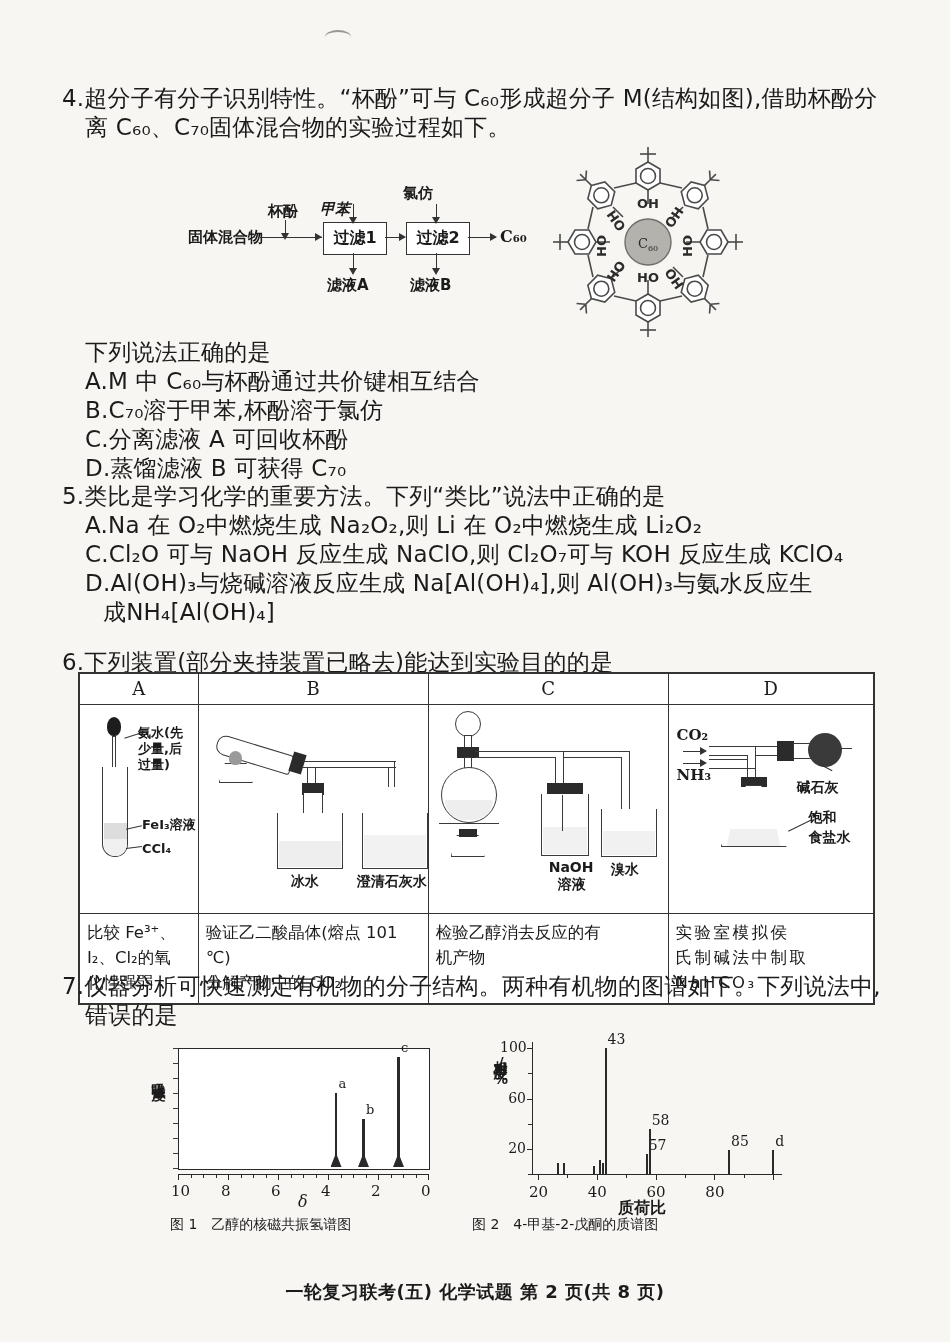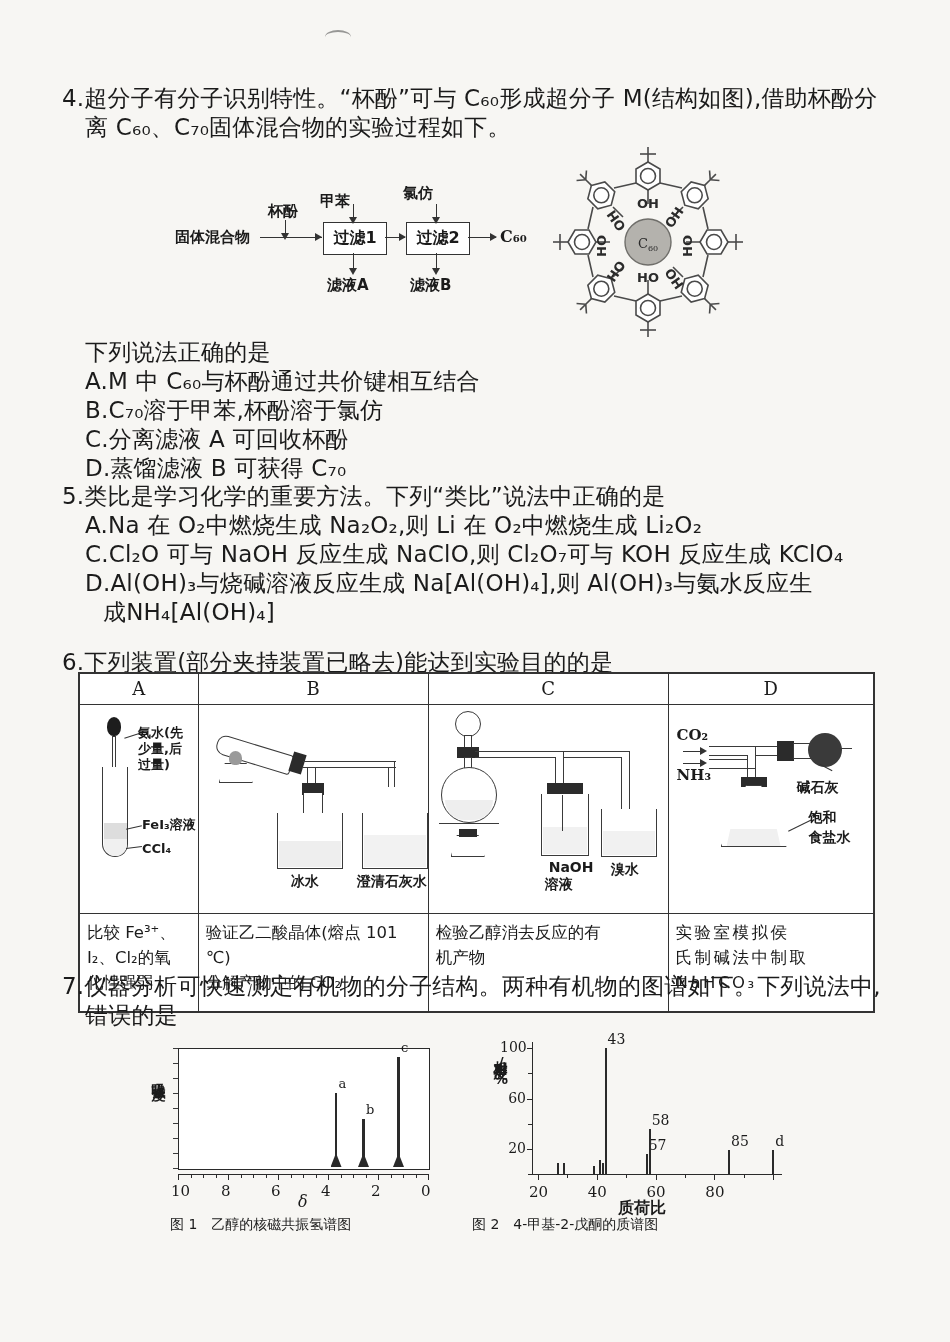--- a/index.html
+++ b/index.html
@@ -43,21 +43,21 @@
   #block6head{position:absolute;left:0;top:648px;width:950px;}
 
   
   #table6{position:absolute;left:78px;top:672px;width:795px;border:1.6px solid #333;
           border-collapse:collapse;background:#fff;}
   #table6 table{border-collapse:collapse;width:795px;}
   #table6 td{border:1.4px solid #333;vertical-align:top;padding:0;}
   .colhead{text-align:center;font-size:18px;font-family:"DejaVu Serif","Liberation Serif",serif;
            padding:4px 0 5px;font-weight:500;}
   .appcell{height:208px;position:relative;}
-  .desc{font-size:16.5px;line-height:25px;padding:6px 7px 16px;}
+  .desc{font-size:16.5px;line-height:25px;padding:6px 7px 8px;}
   .desc.spread{letter-spacing:2.5px;}
 
   
   .gl{position:absolute;box-sizing:border-box;}
   .tube{border:1.6px solid #3a3a3a;background:#fff;}
   .stopper{background:#2b2b2b;}
   .lbl{position:absolute;font-size:14px;line-height:17px;white-space:nowrap;font-weight:600;}
   .lblsm{position:absolute;font-size:13px;line-height:16px;white-space:nowrap;font-weight:600;}
   .tick{position:absolute;border-top:1.4px solid #3a3a3a;}
 
@@ -78,23 +78,23 @@
 
 <div class="page">
 
   <div class="topmark"></div>
 
   <div id="block4">
     <div class="q qnum" style="text-indent:-0px;">4.超分子有分子识别特性。“杯酚”可与 C₆₀形成超分子 M(结构如图),借助杯酚分</div>
     <div class="q ind">离 C₆₀、C₇₀固体混合物的实验过程如下。</div>
 
     <div id="flow">
-      <div class="flow-lbl" style="left:0px;top:44px;">固体混合物</div>
+      <div class="flow-lbl" style="left:13px;top:44px;">固体混合物</div>
       <div class="flow-lbl" style="left:93px;top:18px;">杯酚</div>
-      <div class="flow-lbl" style="left:145px;top:8px;">甲苯</div>
+      <div class="flow-lbl" style="left:145px;top:16px;font-style:italic;">甲苯</div>
       <div class="flow-lbl" style="left:228px;top:0px;">氯仿</div>
 
       <div class="hline" style="left:85px;top:53px;width:62px;"></div>
       <div class="arrowR" style="left:140px;top:48.5px;"></div>
       <div class="vline" style="left:110px;top:36px;height:17px;"></div>
       <div class="arrowD" style="left:105.5px;top:49px;"></div>
 
       <div class="fbox" style="left:148px;top:38px;width:62px;height:31px;text-align:right;">过滤1</div>
       <div class="vline" style="left:178px;top:20px;height:18px;"></div>
       <div class="arrowD" style="left:173.5px;top:33px;"></div>
@@ -324,21 +324,21 @@
           <div class="gl" style="left:200px;top:46px;width:0;height:84px;border-left:1.6px solid #3a3a3a;"></div>
 
           <div class="gl stopper" style="left:118px;top:78px;width:36px;height:12px;"></div>
           <div class="gl tube" style="left:112px;top:89px;width:48px;height:62px;border-top:none;"></div>
           <div class="gl" style="left:114px;top:122px;width:44px;height:27px;background:#f1f1f1;"></div>
           <div class="gl" style="left:133px;top:90px;width:0;height:36px;border-left:1.6px solid #3a3a3a;"></div>
 
           <div class="gl tube" style="left:172px;top:104px;width:56px;height:48px;border-top:none;"></div>
           <div class="gl" style="left:174px;top:126px;width:52px;height:24px;background:#f1f1f1;"></div>
           <div class="lbl" style="left:120px;top:154px;">NaOH</div>
-          <div class="lbl" style="left:116px;top:171px;">溶液</div>
+          <div class="lbl" style="left:129px;top:171px;">溶液</div>
           <div class="lbl" style="left:182px;top:156px;">溴水</div>
         </div>
             </td>
 
         <td>
               <div class="appcell">
           <div class="lbl sf" style="left:8px;top:22px;font-size:15px;">CO₂</div>
           <div class="lbl sf" style="left:8px;top:62px;font-size:15px;">NH₃</div>
 
           <div class="gl" style="left:14px;top:46px;width:22px;height:0;border-top:1.4px solid #333;"></div>
@@ -512,13 +512,14 @@
         <div class="peak" style="position: absolute; left: 236.059px; top: 114.114px; width: 2px; height: 23.8857px;"></div>
         <div class="tklbl" style="left: 239.059px; top: 97.1143px; font-size: 14px;">85</div>
         <div class="peak" style="position: absolute; left: 280.176px; top: 114.114px; width: 2px; height: 23.8857px;"></div>
         <div class="tklbl" style="left: 283.176px; top: 97.1143px; font-size: 14px;">d</div>
       </div>
 
     <div class="caption" style="left:170px;top:180px;">图 1　乙醇的核磁共振氢谱图</div>
     <div class="caption" style="left:472px;top:180px;">图 2　4-甲基-2-戊酮的质谱图</div>
   </div>
 
+  <div id="footer">一轮复习联考(五) 化学试题  第 2 页(共 8 页)</div>
 </div>
 
 </body></html>

